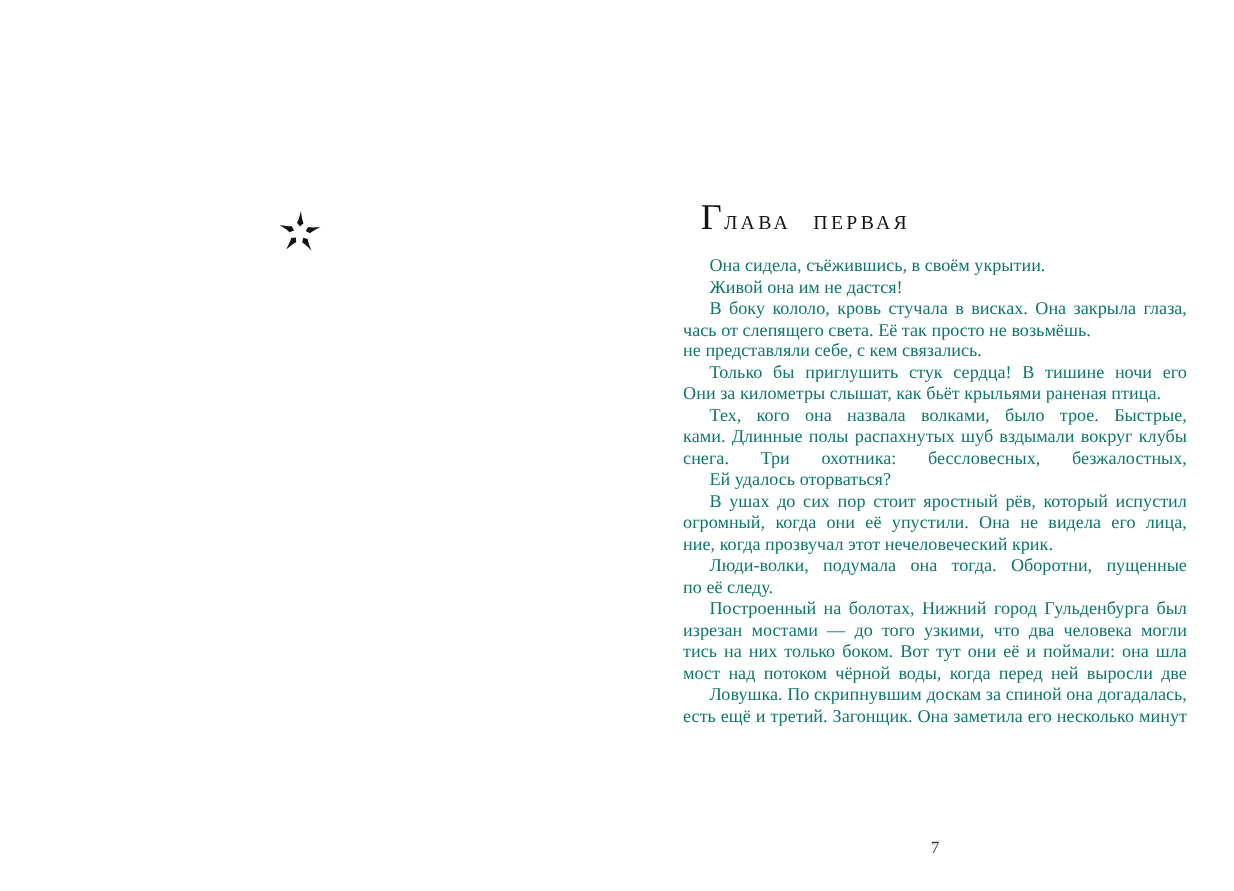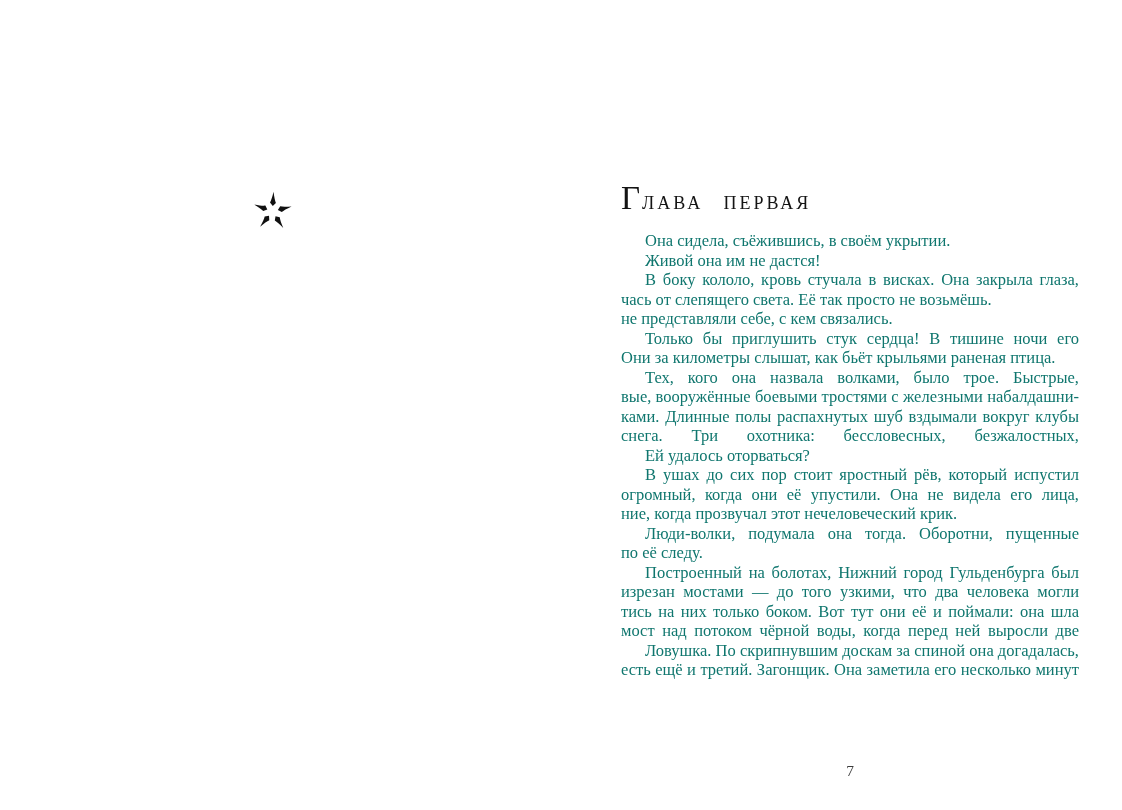--- a/index.html
+++ b/index.html
@@ -29,21 +29,21 @@
   .star-ornament svg { display: block; width: 100%; height: 100%; }
 
   .right-page {
     position: absolute;
     left: 621px; top: 0;
     width: 458px; height: 810px;
   }
 
   .chapter-title {
     position: absolute;
-    left: 0; top: 180px;
+    left: 16px; top: 180px;
     margin: 0;
     font-weight: 400;
     font-variant: small-caps;
     font-size: 25px;
     letter-spacing: 3px;
     word-spacing: 11px;
     color: #141414;
     white-space: nowrap;
   }
   .chapter-title .initial {
@@ -113,21 +113,20 @@
 
     <div class="body-text">
         <div class="line indent">Она сидела, съёжившись, в своём укрытии.</div>
         <div class="line indent">Живой она им не дастся!</div>
         <div class="line indent just">В боку кололо, кровь стучала в висках. Она закрыла глаза, пря-</div>
         <div class="line">чась от слепящего света. Её так просто не возьмёшь.</div>
         <div class="line">не представляли себе, с кем связались.</div>
         <div class="line indent just">Только бы приглушить стук сердца! В тишине ночи его удары</div>
         <div class="line">Они за километры слышат, как бьёт крыльями раненая птица.</div>
         <div class="line indent just">Тех, кого она назвала волками, было трое. Быстрые, молчали-</div>
-        <div class="line just">вые, вооружённые боевыми тростями с железными набалдашни-</div>
         <div class="line just">ками. Длинные полы распахнутых шуб вздымали вокруг клубы</div>
         <div class="line">снега. Три охотника: бессловесных, безжалостных, бесстрашных.</div>
         <div class="line indent">Ей удалось оторваться?</div>
         <div class="line indent just">В ушах до сих пор стоит яростный рёв, который испустил самый</div>
         <div class="line just">огромный, когда они её упустили. Она не видела его лица, только</div>
         <div class="line">ние, когда прозвучал этот нечеловеческий крик.</div>
         <div class="line indent just">Люди-волки, подумала она тогда. Оборотни, пущенные</div>
         <div class="line">по её следу.</div>
         <div class="line indent just">Построенный на болотах, Нижний город Гульденбурга был весь</div>
         <div class="line just">изрезан мостами — до того узкими, что два человека могли разой-</div>

